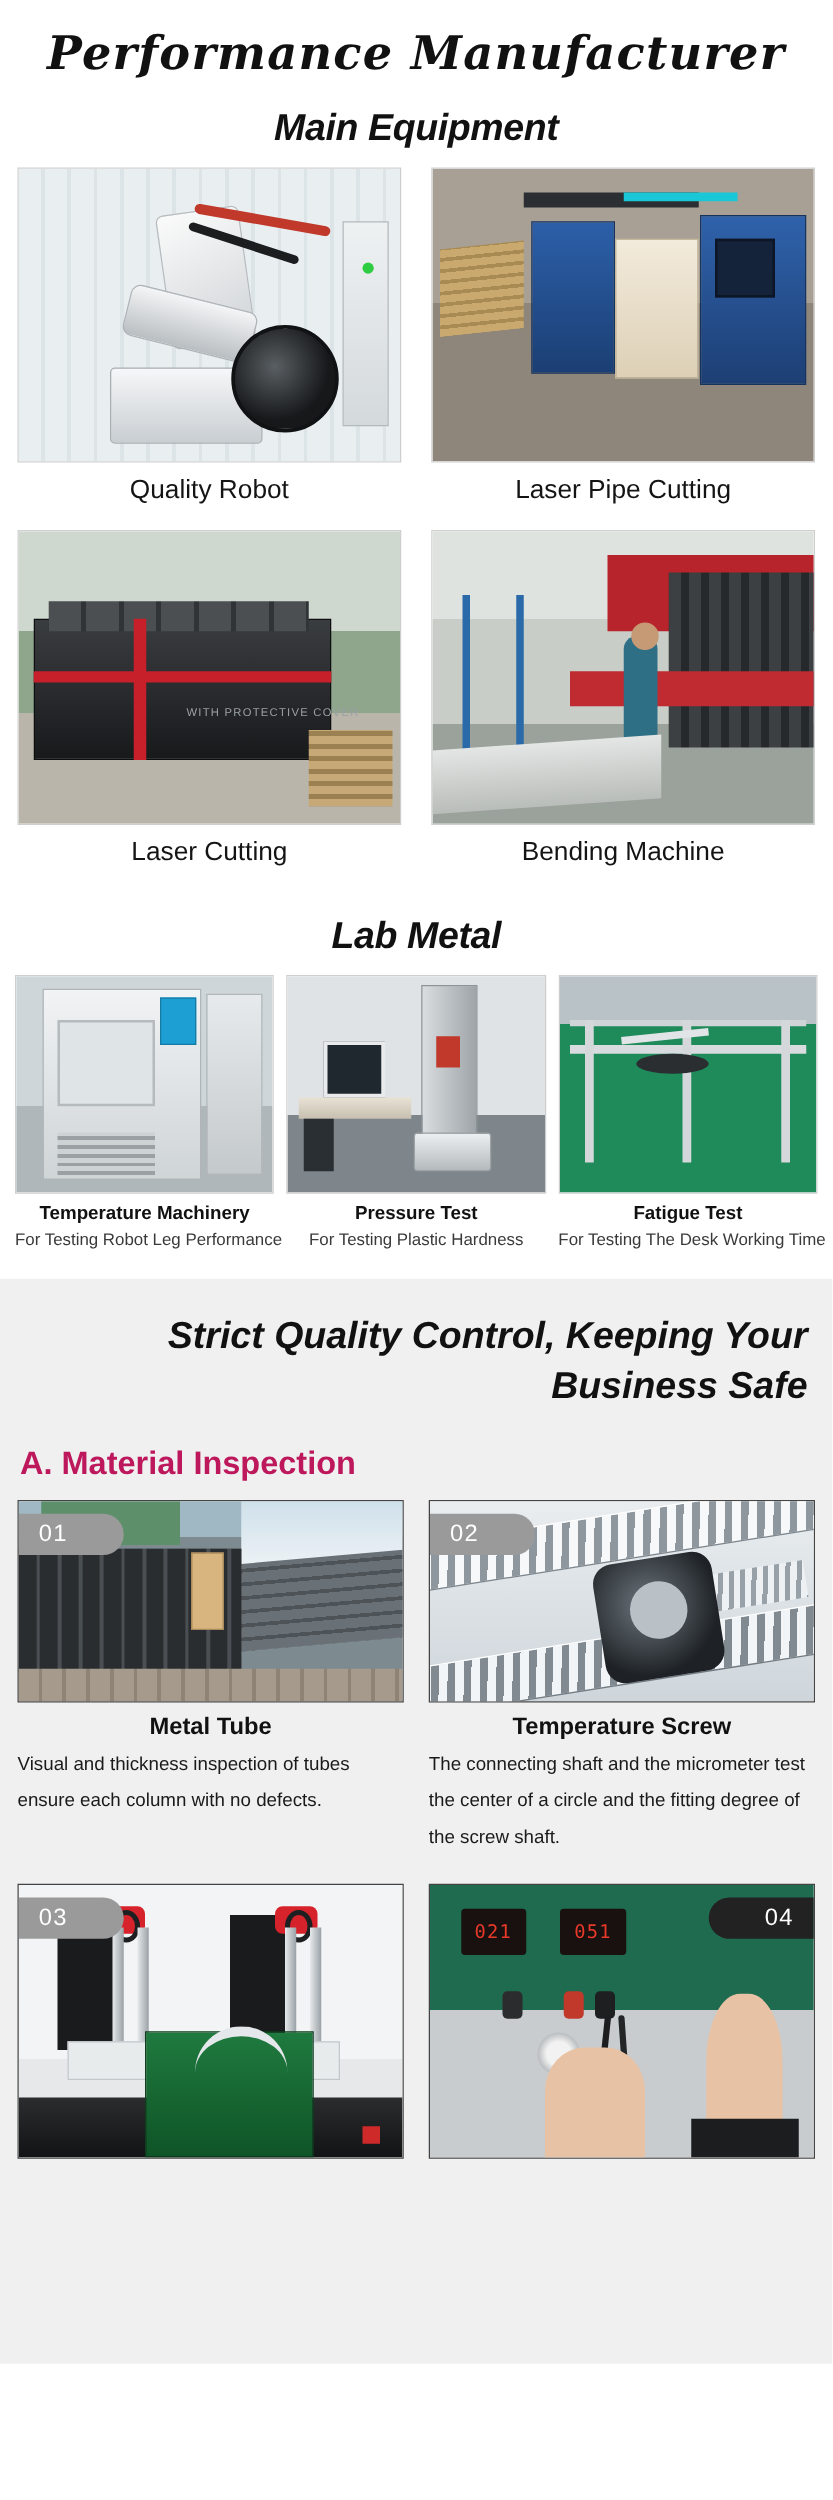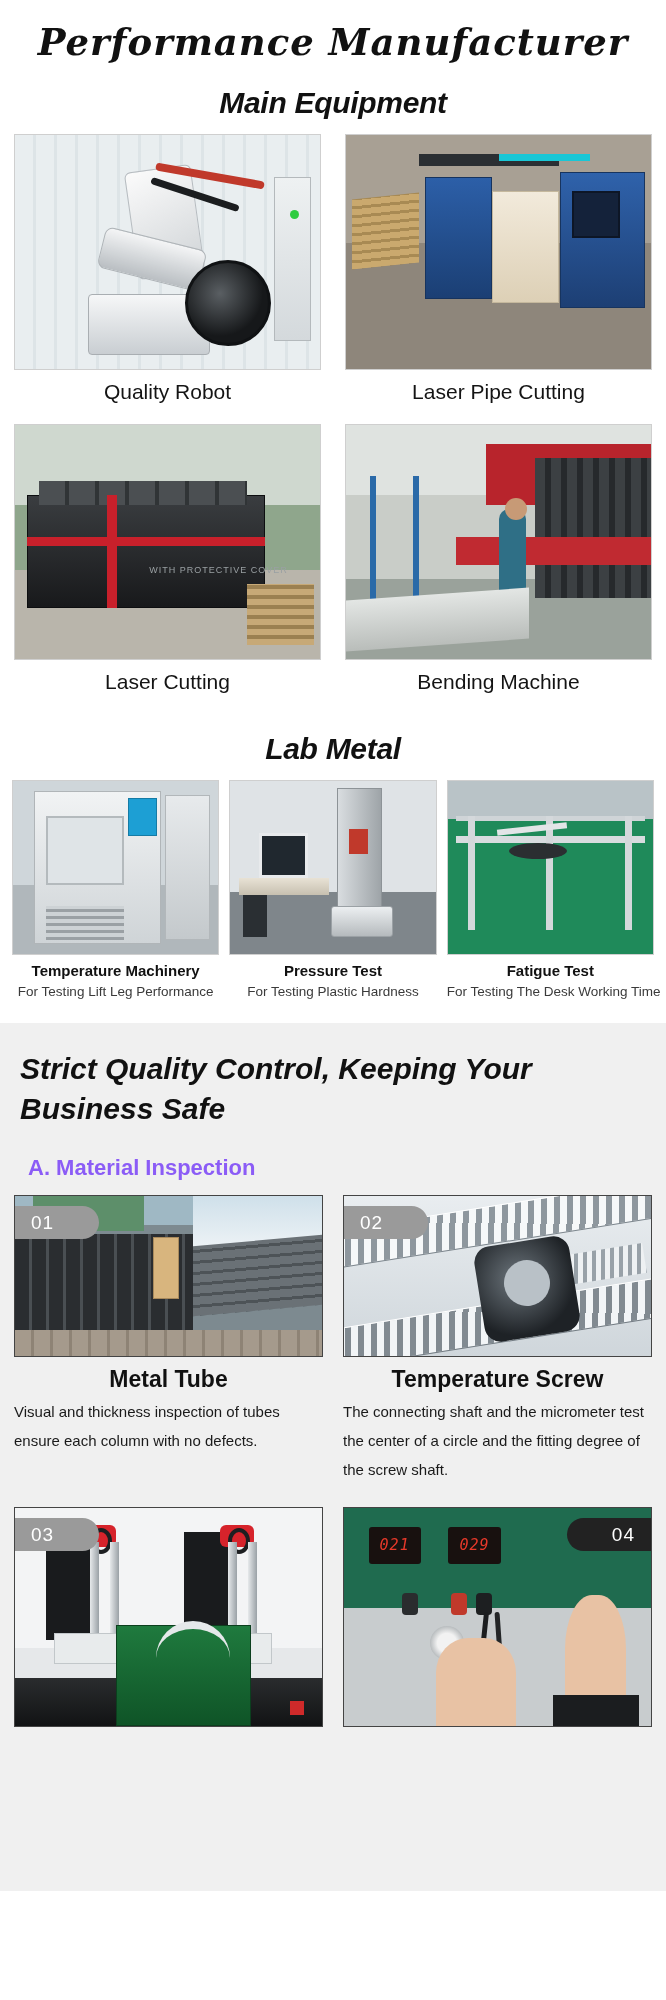--- a/index.html
+++ b/index.html
@@ -85,49 +85,48 @@
   }
 
   
   .qc {
     background: #f0f0f0;
     margin-top: 24px;
     padding: 26px 14px 0 14px;
     min-height: 868px;
   }
   .qc-title {
-    text-align: left;
+    text-align: right;
     font-weight: bold;
     font-style: italic;
     font-size: 30px;
     line-height: 1.33;
     color: #111;
     padding: 0 6px;
   }
   .qc-sub {
     font-weight: bold;
-    font-size: 22px;
-    color: #8b5cf6;
+    font-size: 26px;
+    color: #be185d;
     padding: 26px 0 14px 2px;
-    margin-left: 12px;
   }
 
   .mi-row { display: flex; gap: 20px; }
   .mi-cell { flex: 1 1 0; min-width: 0; }
   .mi-photo {
     width: 100%;
     height: 162px;
     border: 1px solid #444;
     position: relative;
     overflow: hidden;
   }
   .mi-head {
     text-align: center;
     font-weight: bold;
-    font-size: 23px;
+    font-size: 19px;
     color: #111;
     padding: 9px 0 4px 0;
   }
   .mi-body {
     font-size: 15px;
     line-height: 1.95;
     color: #1a1a1a;
   }
 
   
@@ -366,21 +365,21 @@
     border-top: 8px solid #e5e8ea; border-radius: 60px 60px 0 0; }
   .ph-rig .red { position: absolute; right: 6%; bottom: 5%; width: 14px; height: 14px; background: #cf2a2a; }
 
   
   .ph-meter { background: linear-gradient(180deg,#1f6b4f 0 46%,#c8ccce 46% 100%); }
   .ph-meter .disp1 { position: absolute; left: 8%; top: 9%; width: 17%; height: 17%;
     background: #18110f; border-radius: 3px; }
   .ph-meter .disp2 { position: absolute; left: 34%; top: 9%; width: 17%; height: 17%;
     background: #18110f; border-radius: 3px; }
   .ph-meter .num { color: #e8392a; font-size: 15px; font-family: "DejaVu Sans Mono", monospace;
-    text-align: center; line-height: 36px; letter-spacing: 1px; font-style: italic; }
+    text-align: center; line-height: 36px; letter-spacing: 1px; }
   .ph-meter .plug1 { position: absolute; left: 19%; top: 39%; width: 16px; height: 22px;
     background: #2a2c2e; border-radius: 4px; }
   .ph-meter .plug2 { position: absolute; left: 35%; top: 39%; width: 16px; height: 22px;
     background: #c0392b; border-radius: 4px; }
   .ph-meter .plug3 { position: absolute; left: 43%; top: 39%; width: 16px; height: 22px;
     background: #1d1f21; border-radius: 4px; }
   .ph-meter .hand1 { position: absolute; left: 30%; bottom: 0; width: 26%; height: 40%;
     background: #e8c2a4; border-radius: 40% 40% 0 0; }
   .ph-meter .hand2 { position: absolute; right: 8%; top: 40%; width: 20%; height: 56%;
     background: #e8c2a4; border-radius: 44% 44% 0 0; }
@@ -482,21 +481,21 @@
       <div class="lab-photo">
         <div class="ph ph-temp">
           <div class="box"></div>
             <div class="panel"></div>
           <div class="door"></div>
             <div class="vent"></div>
             <div class="side"></div>
         </div>
       </div>
       <div class="lab-cap">Temperature Machinery</div>
-      <div class="lab-sub">For Testing Lift Leg Performance</div>
+      <div class="lab-sub">For Testing Robot Leg Performance</div>
     </div>
 
     <div class="lab-cell">
       <div class="lab-photo">
         <div class="ph ph-press">
           <div class="col"></div>
             <div class="red"></div>
             <div class="colb"></div>
           <div class="mon"></div>
             <div class="desk"></div>
@@ -600,21 +599,21 @@
       </div>
     </div>
 
     <div class="mi-cell">
       <div class="mi-photo2">
         <div class="ph ph-meter">
           <div class="disp1">
               <div class="num">021</div>
             </div>
           <div class="disp2">
-              <div class="num">029</div>
+              <div class="num">051</div>
             </div>
           <div class="plug1"></div>
             <div class="plug2"></div>
             <div class="plug3"></div>
           <div class="clip"></div>
           <div class="wire1"></div>
             <div class="wire2"></div>
           <div class="wheel"></div>
             <div class="dev"></div>
           <div class="hand1"></div>

